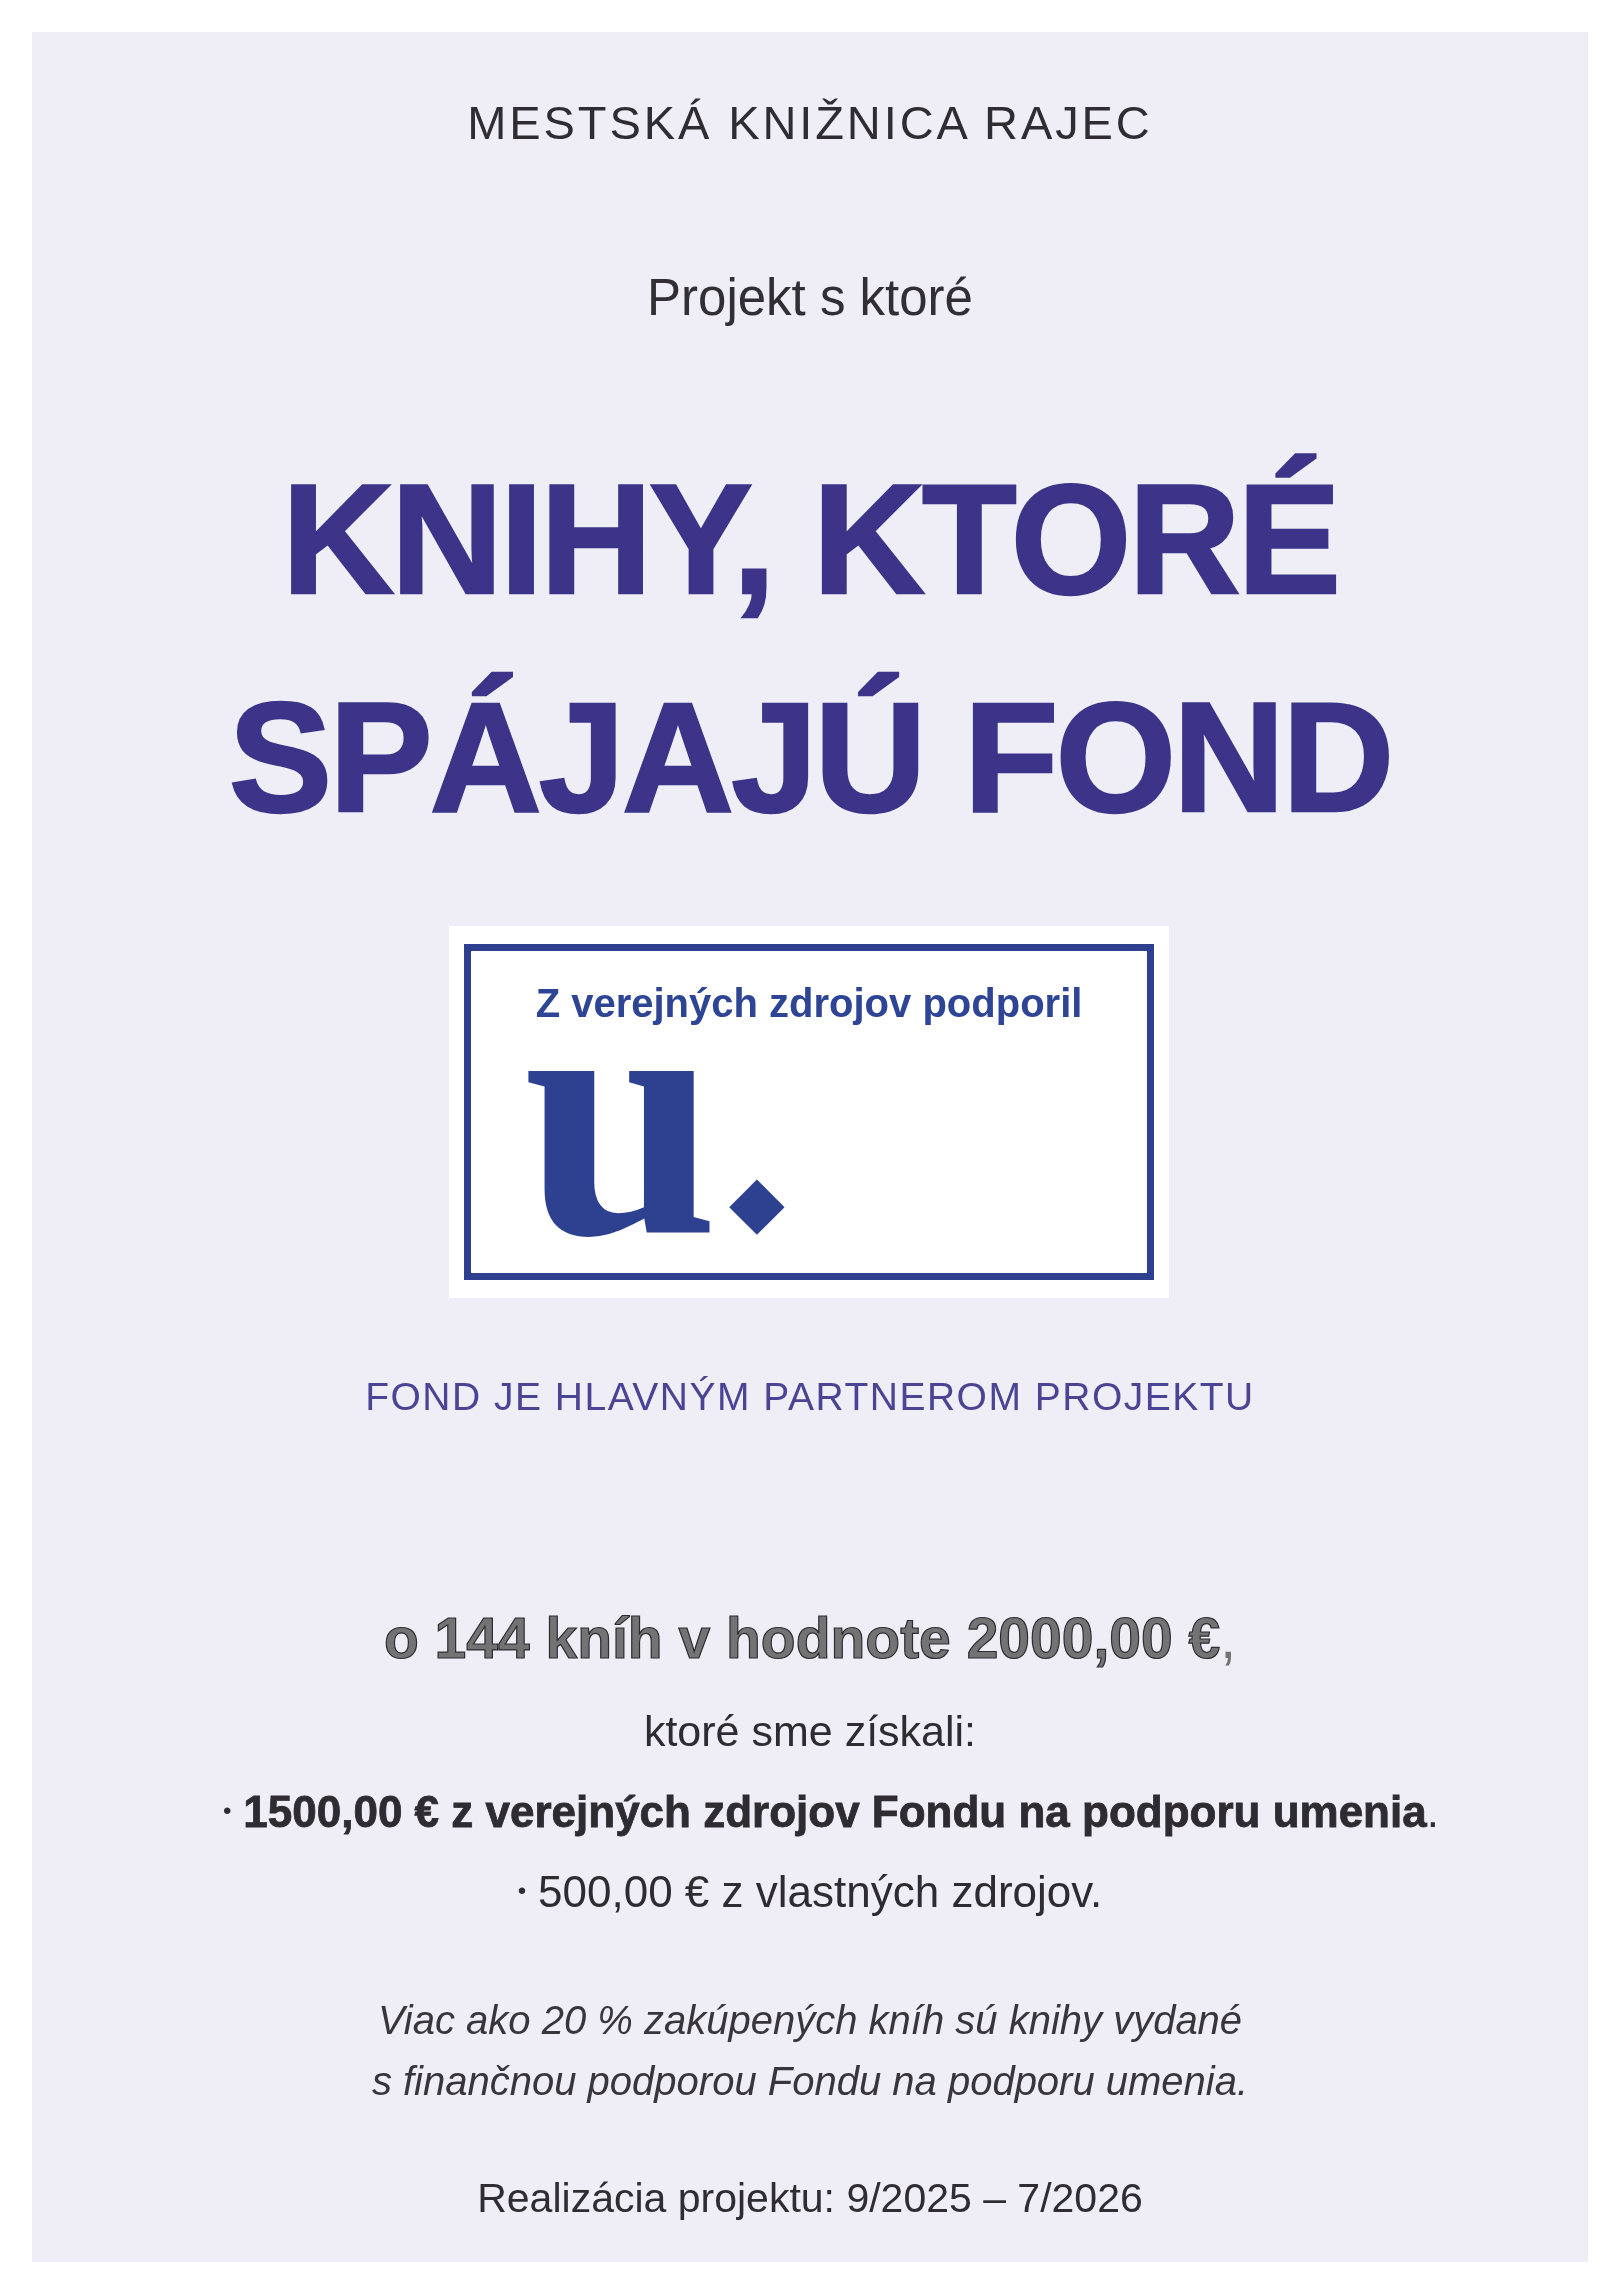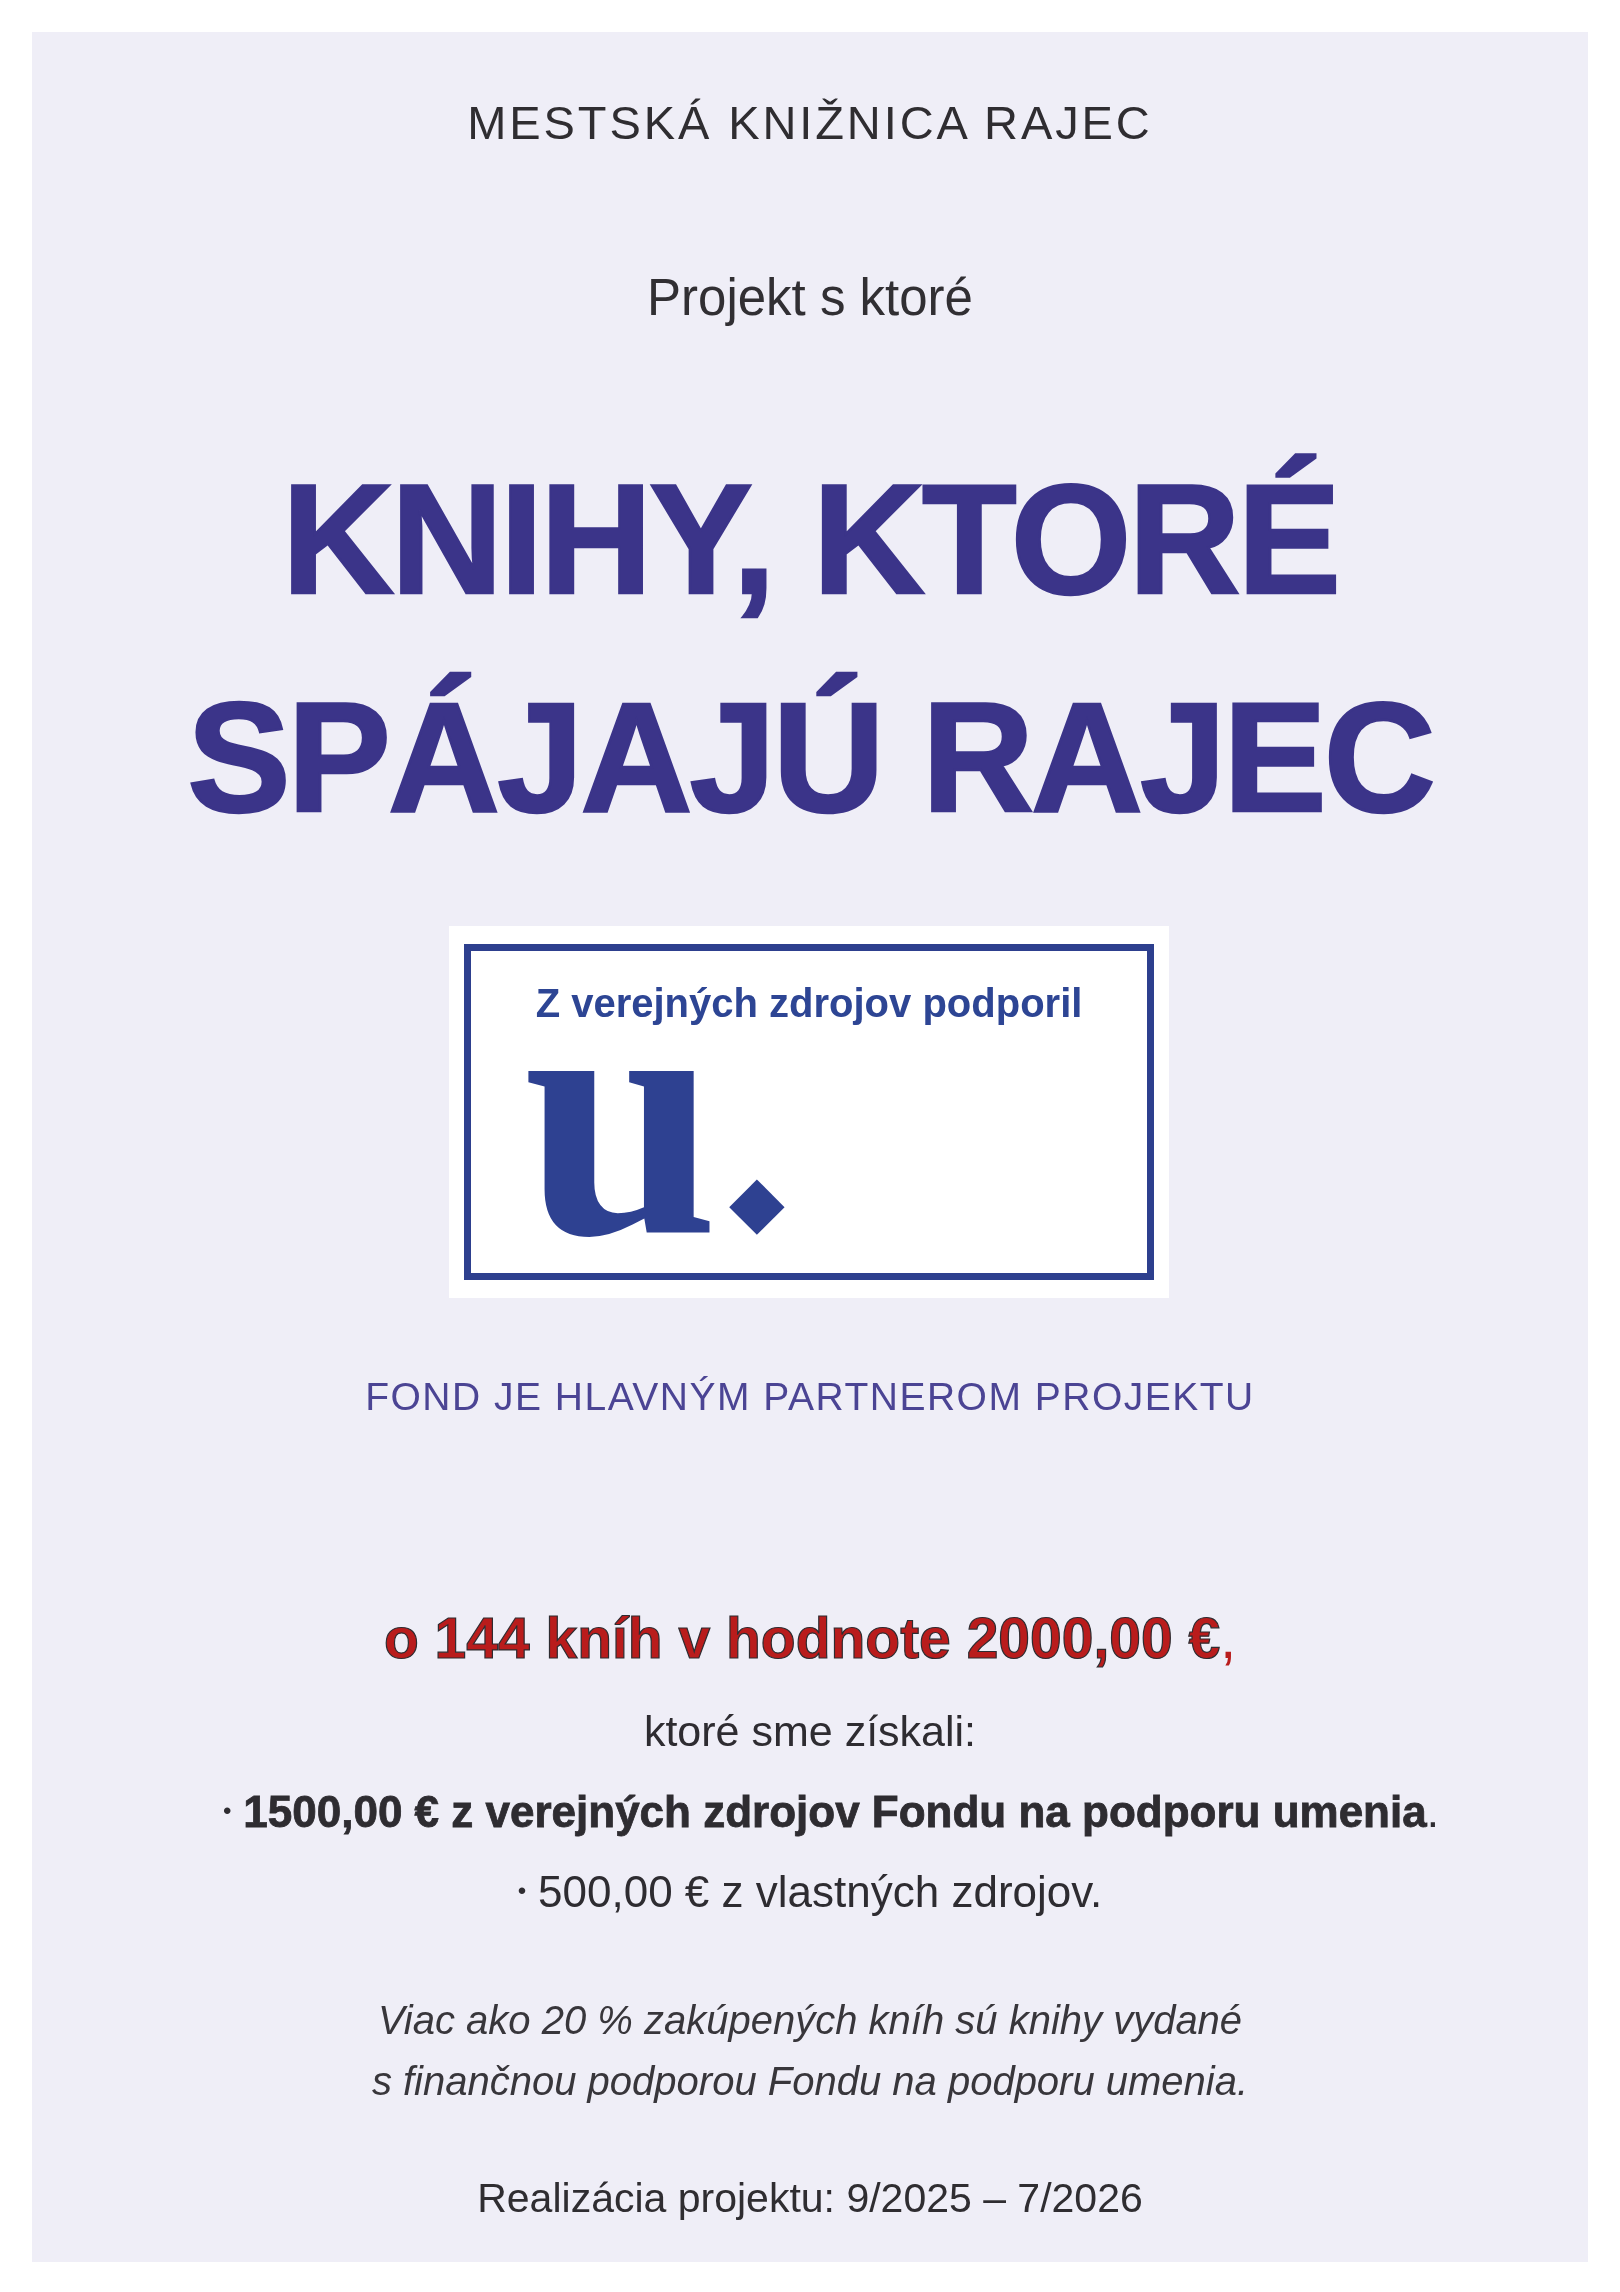--- a/index.html
+++ b/index.html
@@ -54,21 +54,21 @@
     font-size:49px;line-height:53px;color:#2e4191;text-align:left;
   }
   .partner-line{
     top:1377px;font-size:39px;letter-spacing:1.5px;color:#4b4494;font-weight:500;
   }
   .summary-1{
     top:1517px;font-size:57px;font-weight:700;color:#2e2c31;
     -webkit-text-stroke:1.2px #2e2c31;
   }
   .summary-2{
-    top:1610px;font-size:57px;font-weight:700;color:#b91c1c;
+    top:1610px;font-size:57px;font-weight:700;color:#737373;
     -webkit-text-stroke:1.2px #2e2c31;
   }
   .summary-2 .tail{
     font-weight:400;-webkit-text-stroke:0;
   }
   .sources-intro{
     top:1710px;font-size:43px;font-weight:400;color:#2e2c31;
   }
   .bullet-1{
     top:1790px;font-size:44px;font-weight:700;color:#2e2c31;padding-left:21px;
@@ -95,21 +95,21 @@
 
 <div class="page">
   <div class="panel"></div>
 
   <div class="center-text header">MESTSKÁ KNIŽNICA RAJEC</div>
 
   <div class="center-text subheader">Projekt s ktoré</div>
 
   <div class="center-text main-title">
     <span>KNIHY, KTORÉ</span><br>
-    <span>SPÁJAJÚ RAJEC</span>
+    <span>SPÁJAJÚ FOND</span>
   </div>
 
   <div class="funder-box">
     <div class="funder-border"></div>
     <div class="funder-tagline">Z verejných zdrojov podporil</div>
     <svg class="fpu-u" width="294" height="225" viewBox="0 0 300 230">
       <text x="8" y="203" font-size="360" font-family="Liberation Serif, serif" font-weight="bold" fill="#2e4191">u</text>
       <rect x="227" y="157" width="40" height="40" transform="rotate(45 247 177)" fill="#2e4191"></rect>
     </svg>
   </div>

